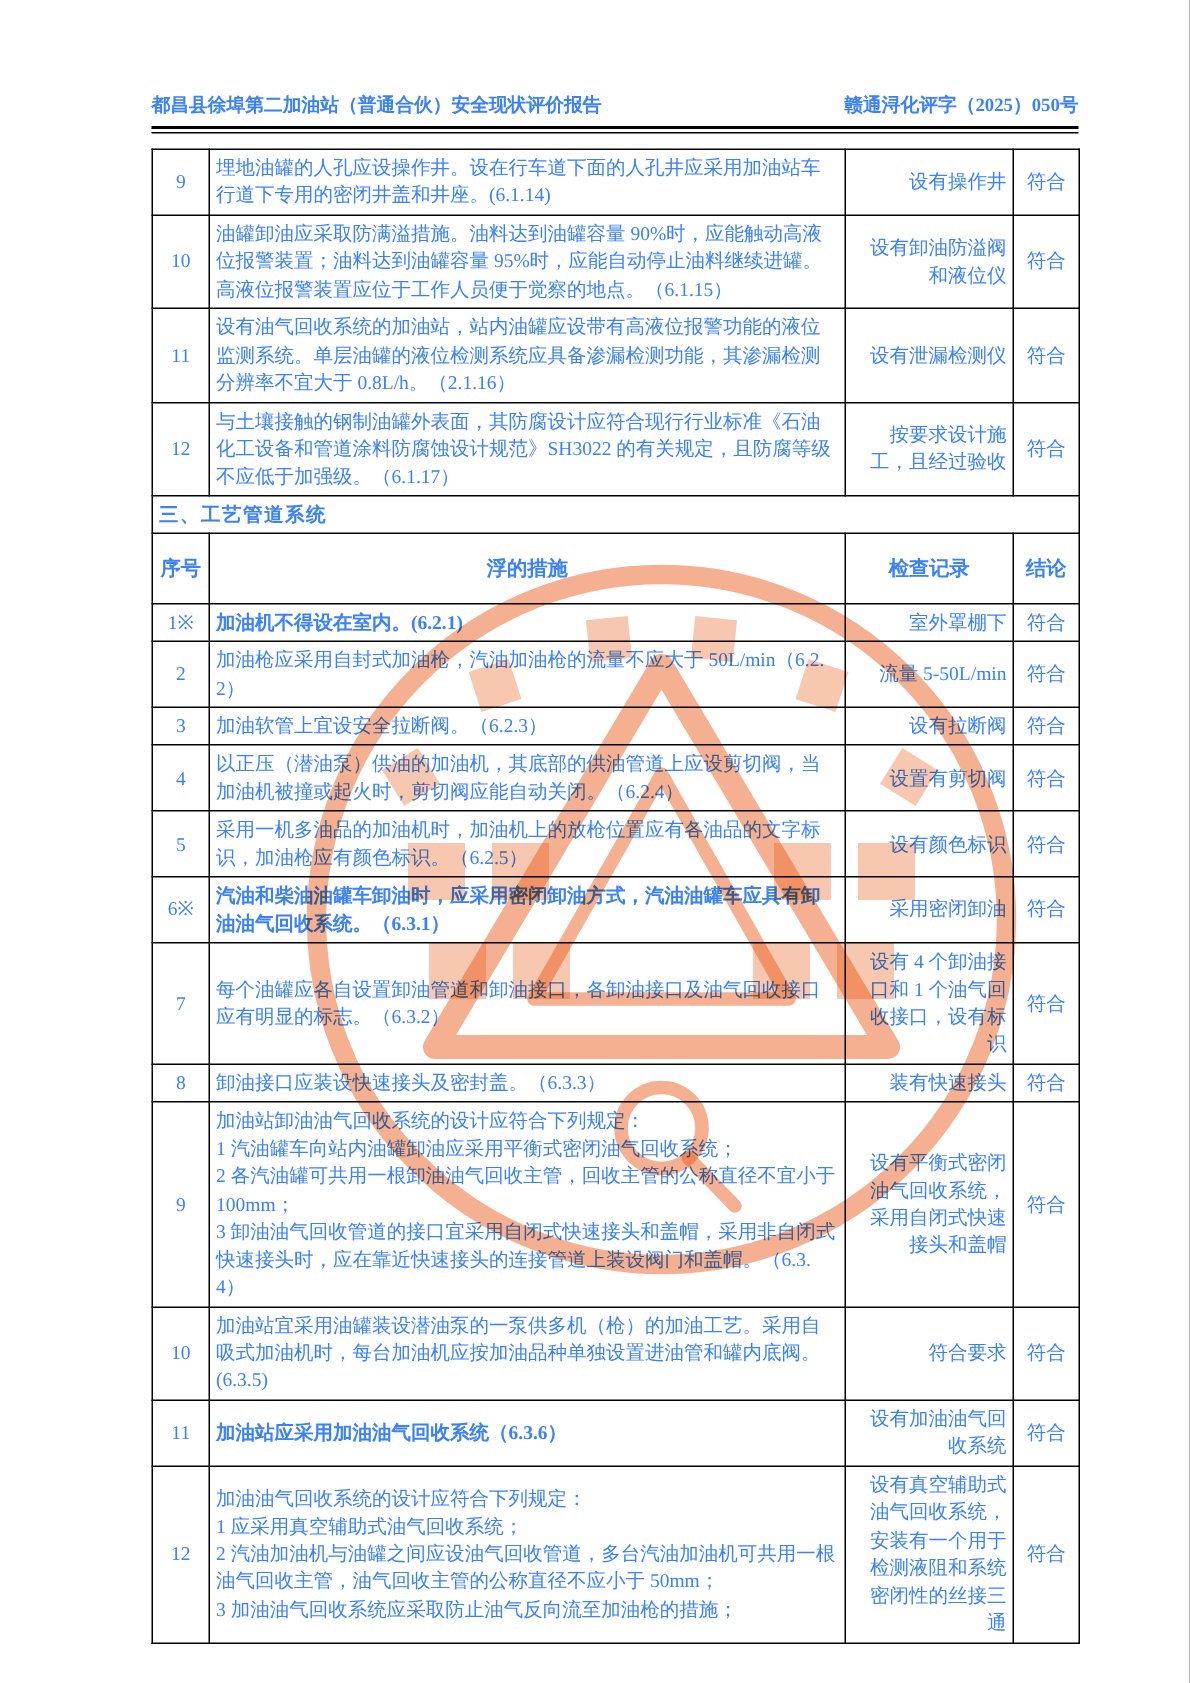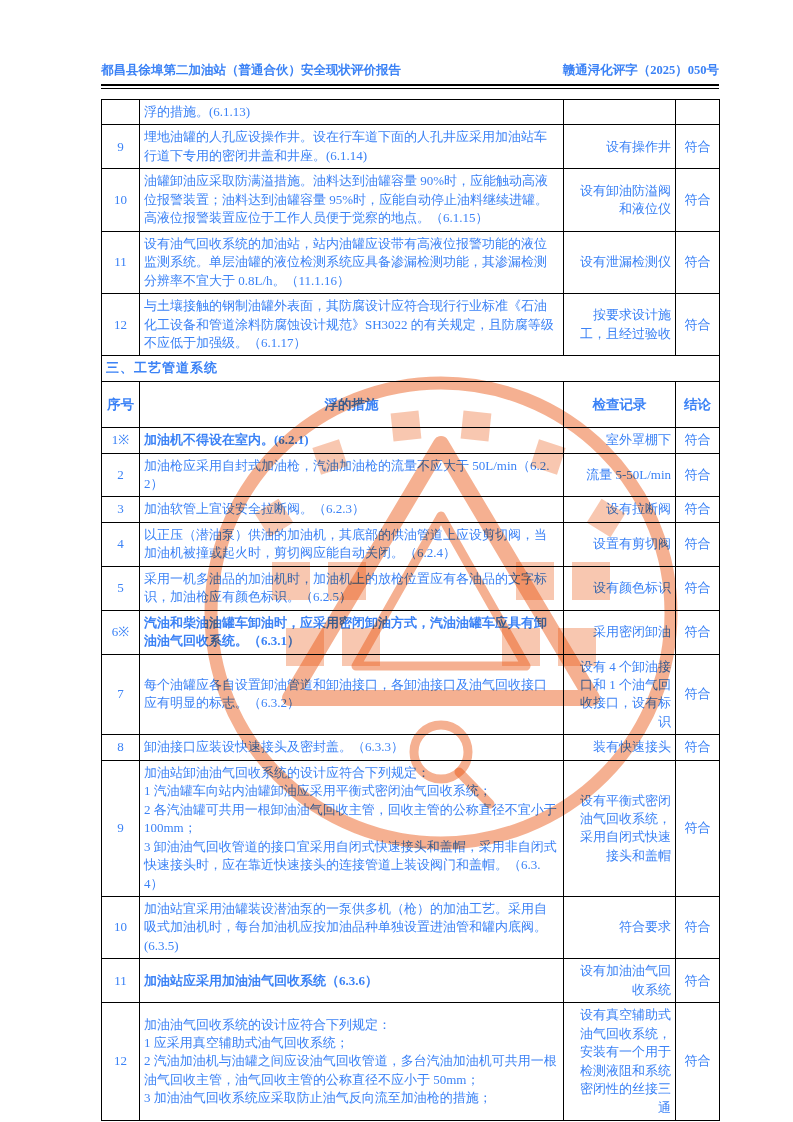--- a/index.html
+++ b/index.html
@@ -51,42 +51,36 @@
 <div class="page">
 
   <div class="header">
     <span>都昌县徐埠第二加油站（普通合伙）安全现状评价报告</span>
     <span>赣通浔化评字（2025）050号</span>
   </div>
   <div class="header-rule"></div>
 
   <table class="checklist">
     <tbody>
-      <tr>
-        <td class="c-no"></td>
-        <td class="c-content">浮的措施。(6.1.13)</td>
-        <td class="c-record"></td>
-        <td class="c-conclusion"></td>
-      </tr>
 
       <tr>
         <td class="c-no">9</td>
         <td class="c-content">埋地油罐的人孔应设操作井。设在行车道下面的人孔井应采用加油站车行道下专用的密闭井盖和井座。(6.1.14)</td>
         <td class="c-record">设有操作井</td>
         <td class="c-conclusion">符合</td>
       </tr>
       <tr>
         <td class="c-no">10</td>
         <td class="c-content">油罐卸油应采取防满溢措施。油料达到油罐容量 90%时，应能触动高液位报警装置；油料达到油罐容量 95%时，应能自动停止油料继续进罐。高液位报警装置应位于工作人员便于觉察的地点。（6.1.15）</td>
         <td class="c-record">设有卸油防溢阀和液位仪</td>
         <td class="c-conclusion">符合</td>
       </tr>
       <tr>
         <td class="c-no">11</td>
-        <td class="c-content">设有油气回收系统的加油站，站内油罐应设带有高液位报警功能的液位监测系统。单层油罐的液位检测系统应具备渗漏检测功能，其渗漏检测分辨率不宜大于 0.8L/h。（11.1.16）</td>
+        <td class="c-content">设有油气回收系统的加油站，站内油罐应设带有高液位报警功能的液位监测系统。单层油罐的液位检测系统应具备渗漏检测功能，其渗漏检测分辨率不宜大于 0.8L/h。（2.1.16）</td>
         <td class="c-record">设有泄漏检测仪</td>
         <td class="c-conclusion">符合</td>
       </tr>
       <tr>
         <td class="c-no">12</td>
         <td class="c-content">与土壤接触的钢制油罐外表面，其防腐设计应符合现行行业标准《石油化工设备和管道涂料防腐蚀设计规范》SH3022 的有关规定，且防腐等级不应低于加强级。（6.1.17）</td>
         <td class="c-record">按要求设计施工，且经过验收</td>
         <td class="c-conclusion">符合</td>
       </tr>
 

